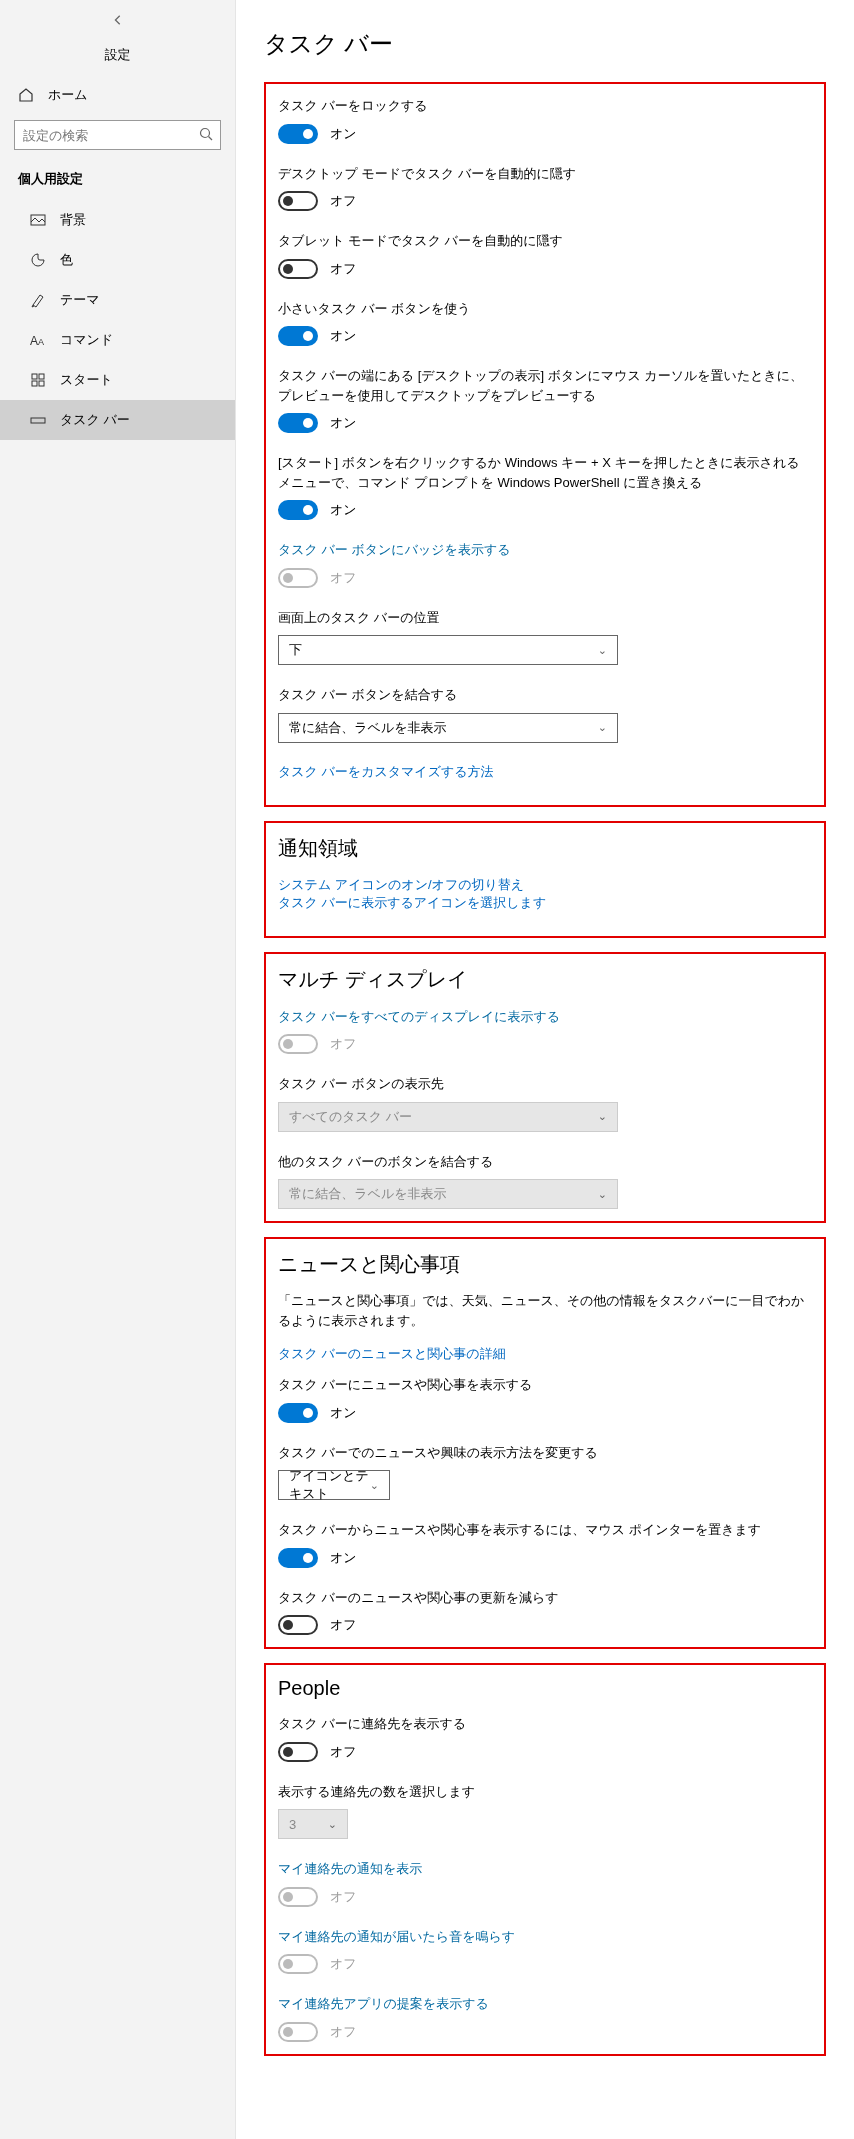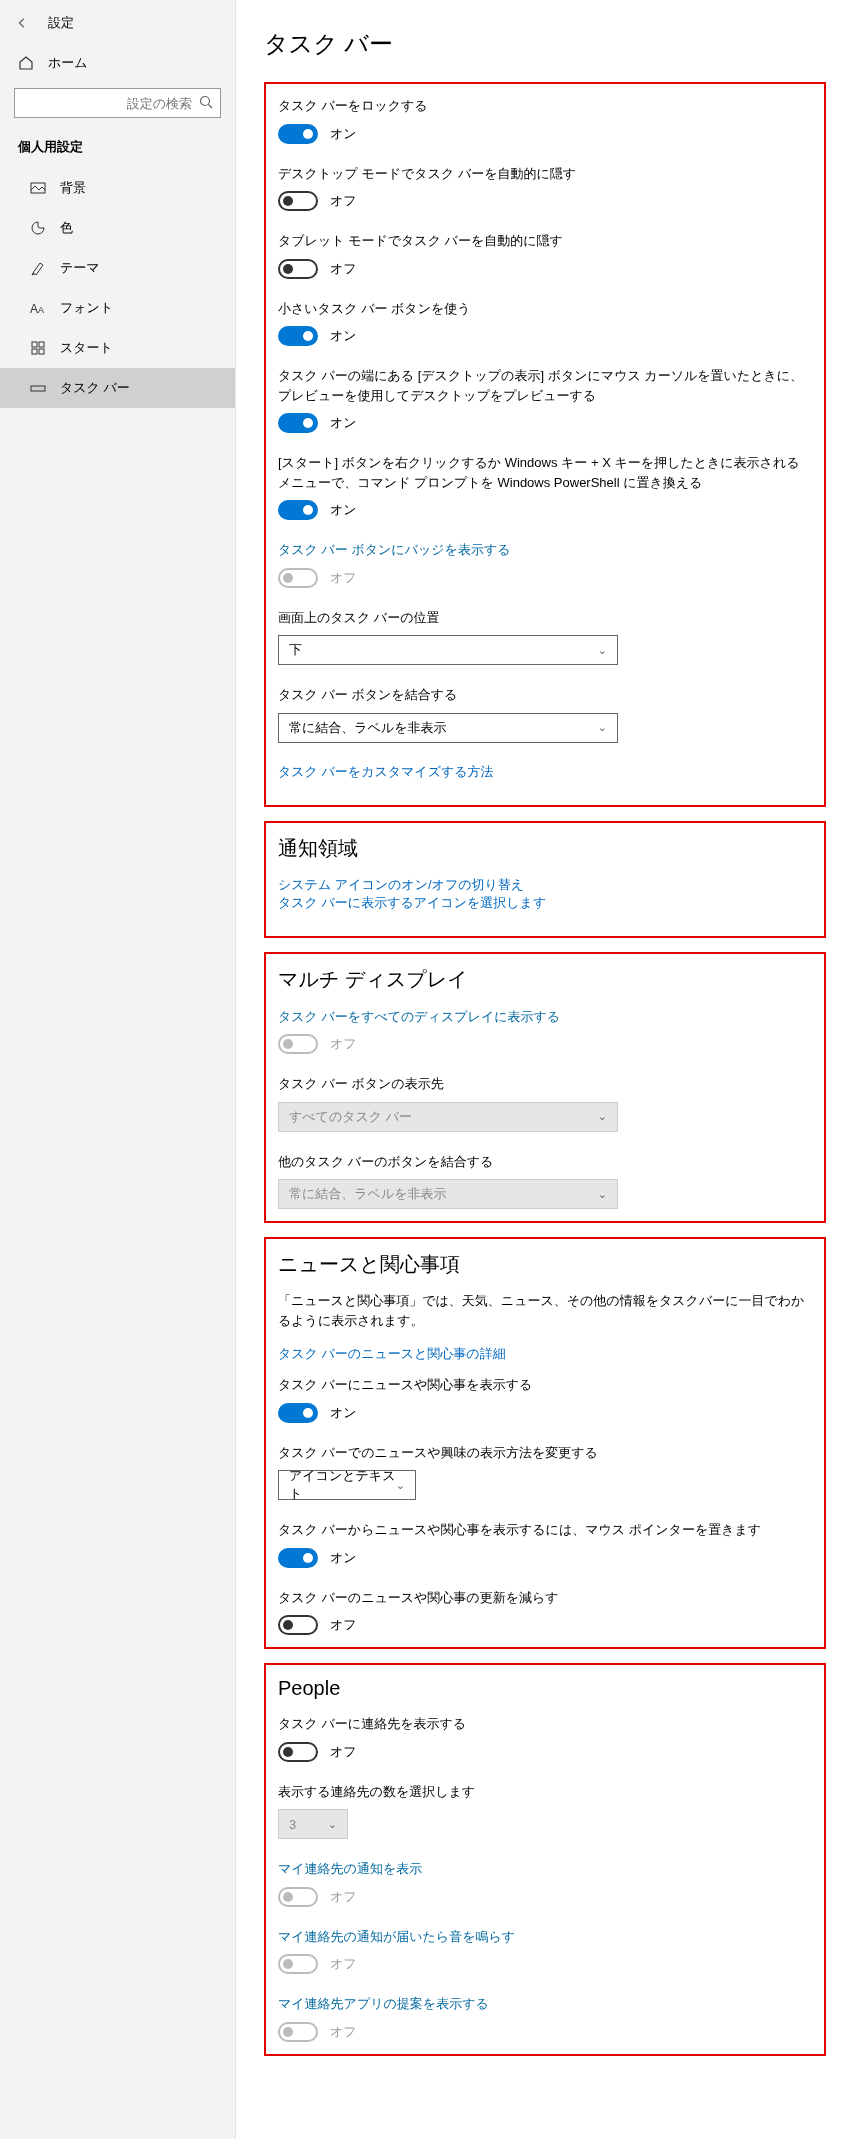--- a/index.html
+++ b/index.html
@@ -1,24 +1,24 @@
 <!DOCTYPE html>
 <html><head>
 <meta charset="utf-8">
 <style>
 * { margin:0; padding:0; box-sizing:border-box; font-family:"Yu Gothic UI","Segoe UI",Meiryo,sans-serif; }
 body { background:#fff; color:#000; font-size:13px; width:854px; }
 .wrap { display:flex; }
 .sidebar { width:236px; background:#f3f3f3; padding:0; height:2139px; border-right:1px solid #e5e5e5; }
-.hdr { display:flex; align-items:center; padding:14px 16px 12px; gap:20px; }
+.hdr { display:flex; align-items:center; padding:14px 16px 12px; gap:20px;flex-direction:column; }
 .back { width:12px; height:12px; display:flex; align-items:center; justify-content:center; color:#666; }
 .title { font-size:13px; }
 .home-row { display:flex; align-items:center; gap:14px; padding:10px 18px; font-size:13px; }
 .search-box { margin:6px 14px 20px; position:relative; }
-.search-box input { width:100%; height:30px; border:1px solid #999; background:#fff; padding:0 28px 0 8px; font-size:13px; outline:none;text-align:right; }
+.search-box input { width:100%; height:30px; border:1px solid #999; background:#fff; padding:0 28px 0 8px; font-size:13px; outline:none; }
 .search-box .sicon { position:absolute; right:8px; top:7px; color:#666; }
 .section-label { font-size:13px; font-weight:600; padding:0 18px 12px; }
 .nav-item { display:flex; align-items:center; gap:14px; padding:11px 30px; font-size:13px; cursor:pointer; }
 .nav-item.selected { background:#d0d0d0; }
 .nav-item .nicon { width:16px; display:flex; justify-content:center; color:#333; }
 
 .main { flex:1; padding:28px 28px 40px; }
 .main h1 { font-size:24px; font-weight:400; margin-bottom:22px; }
 .main h2 { font-size:20px; font-weight:400; margin:30px 0 14px; }
 .redbox { border:2px solid #e20000; padding:12px; margin-bottom:14px; }
@@ -31,21 +31,21 @@
 .toggle.off { background:#fff; border:2px solid #333; }
 .toggle.disabled { background:#fff; border:2px solid #bbb; cursor:default; }
 .toggle .knob { width:10px; height:10px; border-radius:50%; position:absolute; top:50%; transform:translateY(-50%); }
 .toggle.on .knob { background:#fff; right:5px; }
 .toggle.off .knob { background:#333; left:3px; }
 .toggle.disabled .knob { background:#bbb; left:3px; }
 .toggle-text { font-size:13px; }
 .toggle-text.disabled { color:#9e9e9e; }
 .select { width:340px; height:30px; border:1px solid #666; background:#fff; display:flex; align-items:center; justify-content:space-between; padding:0 10px; font-size:13px; cursor:pointer; }
 .select.disabled { background:#e6e6e6; border-color:#ccc; color:#888; cursor:default; }
-.select.small { width:138px; }
+.select.small { width:112px; }
 .select.xsmall { width:70px; }
 .chev { font-size:11px; color:#666; }
 .link { color:#0067c0; font-size:13px; cursor:pointer; margin-bottom:12px; display:block; }
 .desc { font-size:13px; line-height:1.5; margin-bottom:14px;font-family:Liberation Mono, monospace; }
 svg { display:block; }
 </style>
 </head>
 <body>
 
 <div class="wrap">
@@ -102,21 +102,21 @@
         </span>
       <span>テーマ</span>
     </div>
     <div class="nav-item">
       <span class="nicon">
           <svg width="16" height="14" viewBox="0 0 16 14">
             <text x="0" y="12" font-size="12" fill="#333">A</text>
             <text x="8" y="12" font-size="9" fill="#333">A</text>
           </svg>
         </span>
-      <span>フォント</span>
+      <span>コマンド</span>
     </div>
     <div class="nav-item">
       <span class="nicon">
           <svg width="16" height="16" viewBox="0 0 16 16">
             <rect x="2" y="2" width="5" height="5" stroke="#333" fill="none"></rect>
             <rect x="9" y="2" width="5" height="5" stroke="#333" fill="none"></rect>
             <rect x="2" y="9" width="5" height="5" stroke="#333" fill="none"></rect>
             <rect x="9" y="9" width="5" height="5" stroke="#333" fill="none"></rect>
           </svg>
         </span>

